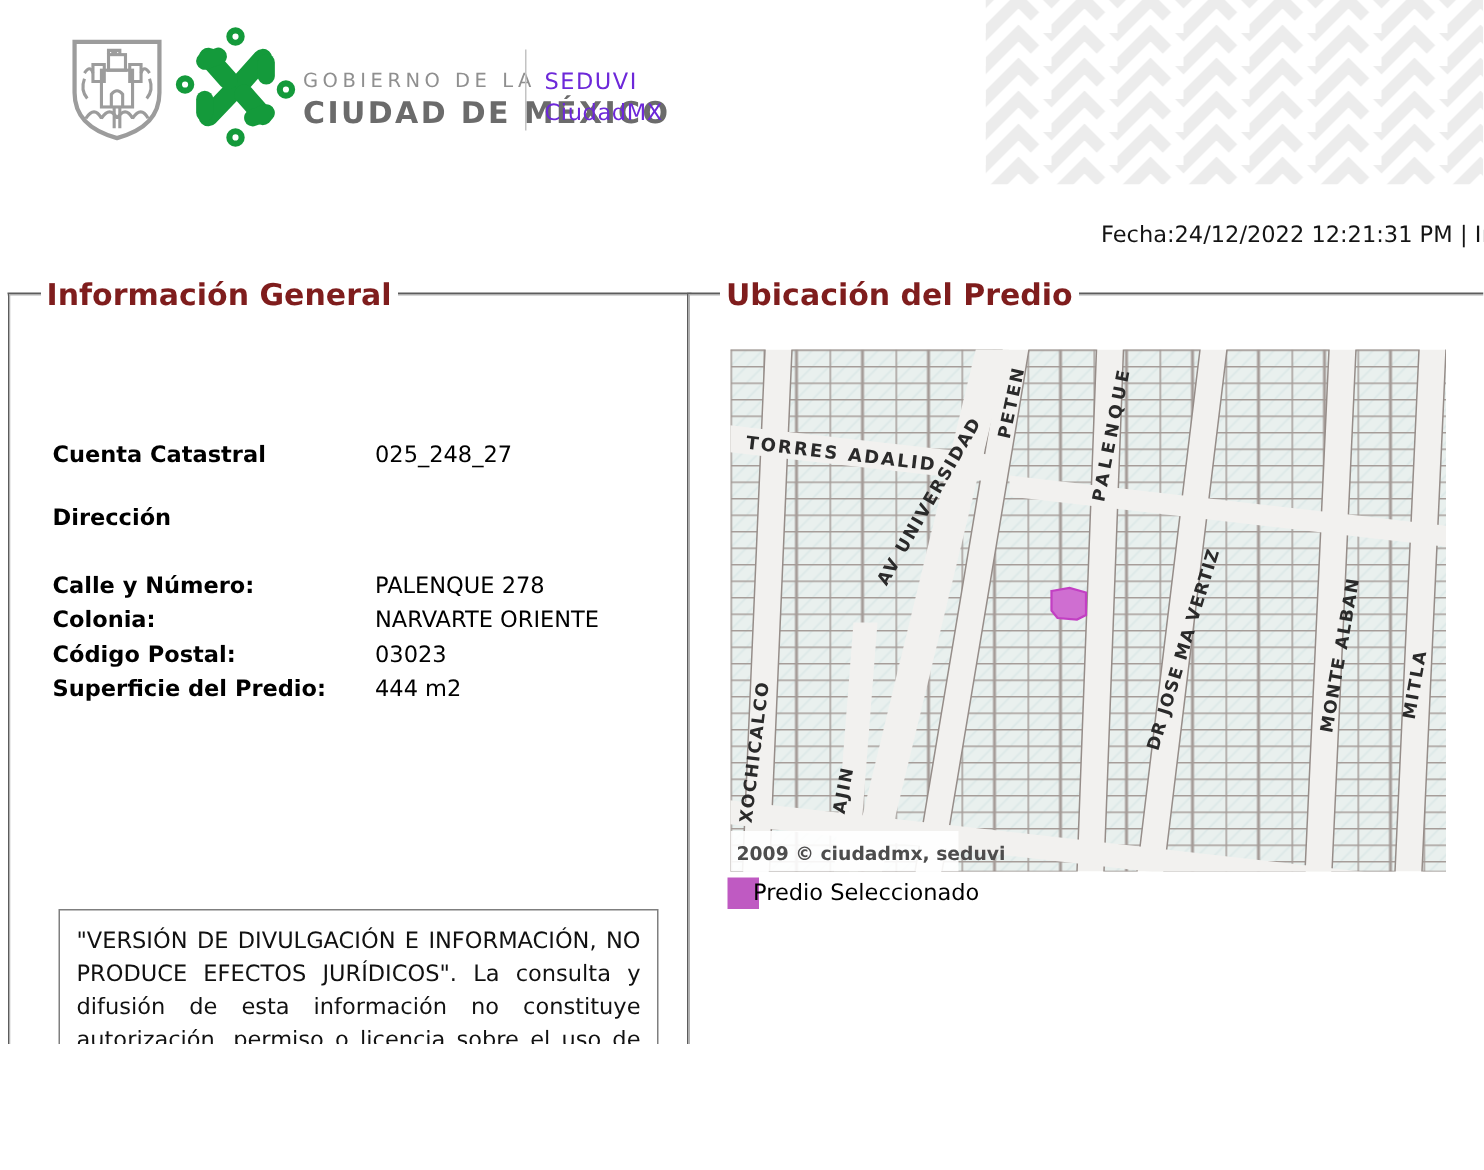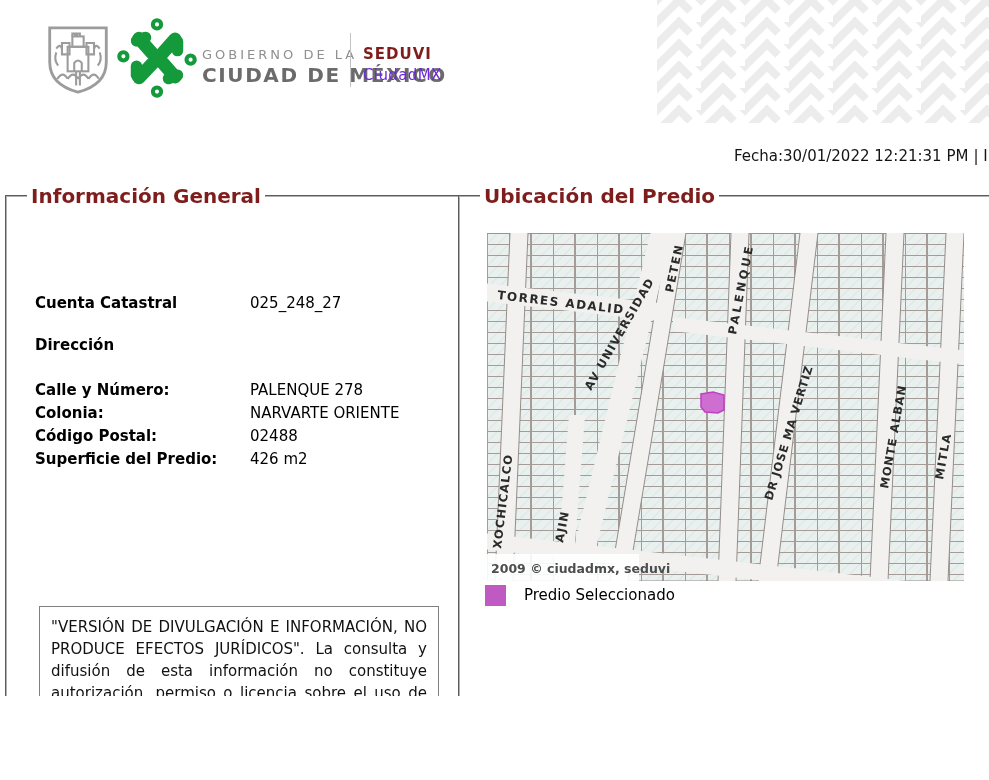--- a/index.html
+++ b/index.html
@@ -6,40 +6,40 @@
   .page{position:relative;width:989px;height:696px;background:#ffffff;overflow:hidden;
         font-family:"DejaVu Sans","Liberation Sans",sans-serif;color:#111;}
   
   .hdr-shield{position:absolute;left:45px;top:24px;width:66px;height:72px;}
   .hdr-cdmx{position:absolute;left:116px;top:16px;width:82px;height:84px;}
   .hdr-org{position:absolute;left:202px;top:44px;line-height:21px;white-space:nowrap;}
   .hdr-org .l1{font-size:13px;letter-spacing:3px;color:#8f8f8f;}
   .hdr-org .l2{font-size:20px;letter-spacing:1.6px;color:#6b6b6b;font-weight:bold;}
   .hdr-div{position:absolute;left:350px;top:33px;width:1px;height:54px;background:#c3c3c3;}
   .hdr-brand{position:absolute;left:363px;top:44px;line-height:21px;white-space:nowrap;}
-  .hdr-brand .b1{font-size:15px;font-weight:bold;letter-spacing:1px;color:#7f1d1d;}
+  .hdr-brand .b1{font-size:15px;font-weight:normal;letter-spacing:1px;color:#6d28d9;}
   .hdr-brand .b2{font-size:15px;letter-spacing:.4px;color:#6d28d9;}
   .hdr-pattern{position:absolute;left:657px;top:0;width:332px;height:123px;}
   
   .date-line{position:absolute;left:734px;top:147px;white-space:nowrap;font-size:15px;color:#141414;}
   .date-line .print{margin-left:5px;}
   
   fieldset{position:absolute;margin:0;border:2px groove #b0b0b0;background:#fff;}
   fieldset legend{font-size:20px;font-weight:bold;color:#7f1d1d;margin-left:8px;padding:0 4px;}
   #fs-info{left:5px;top:184px;width:428px;height:585px;}
   #fs-map{left:458px;top:184px;width:523px;height:585px;}
   .fs-inner{position:relative;width:100%;height:100%;}
   .lbl{position:absolute;left:16px;font-size:15px;font-weight:bold;color:#000;white-space:nowrap;}
   .val{position:absolute;left:207px;font-size:15px;color:#000;white-space:nowrap;margin-left:24px;}
   .disclaimer{position:absolute;left:20px;top:392px;width:376px;border:1px solid #7f7f7f;
               padding:9px 11px;font-size:15px;line-height:22px;text-align:justify;color:#111;}
   
   .map-wrap{position:absolute;left:15px;top:19px;width:477px;height:348px;}
   .legend-swatch{position:absolute;left:13px;top:371px;width:21px;height:21px;background:#bf5ac2;}
-  .legend-label{position:absolute;left:52px;top:372px;font-size:15px;color:#000;}
+  .legend-label{position:absolute;left:30px;top:372px;font-size:15px;color:#000;}
   .map-note{position:absolute;left:15px;top:464px;width:490px;font-size:15px;line-height:22px;
             text-align:justify;color:#111;}
   .street-label{font-size:11.5px;font-weight:bold;fill:#2a2a2a;letter-spacing:1.2px;
                 font-family:"DejaVu Sans","Liberation Sans",sans-serif;}
   .wm-text{font-size:12.5px;font-weight:bold;fill:#4d4d4d;
            font-family:"DejaVu Sans","Liberation Sans",sans-serif;}
 </style>
 </head>
 <body>
 
@@ -111,42 +111,42 @@
           <line x1="11" y1="-11" x2="33" y2="11"></line>
           <line x1="11" y1="11" x2="33" y2="33"></line>
           <line x1="33" y1="-11" x2="55" y2="11"></line>
         </g>
       </pattern>
     </defs>
     <rect width="332" height="123" fill="url(#hb)"></rect>
   </svg>
 
   <div class="date-line">
-    <span>Fecha:30/01/2022 12:21:31 PM</span><span class="print">| Im</span>
+    <span>Fecha:24/12/2022 12:21:31 PM</span><span class="print">| Im</span>
   </div>
 
   <fieldset id="fs-info">
     <legend>Información General</legend>
     <div class="fs-inner">
       <div class="lbl" style="top:80px">Cuenta Catastral</div>
       <div class="val" style="top:80px">025_248_27</div>
 
       <div class="lbl" style="top:122px">Dirección</div>
 
       <div class="lbl" style="top:167px">Calle y Número:</div>
       <div class="val" style="top:167px">PALENQUE 278</div>
 
       <div class="lbl" style="top:190px">Colonia:</div>
       <div class="val" style="top:190px">NARVARTE ORIENTE</div>
 
       <div class="lbl" style="top:213px">Código Postal:</div>
-      <div class="val" style="top:213px">02488</div>
+      <div class="val" style="top:213px">03023</div>
 
       <div class="lbl" style="top:236px">Superficie del Predio:</div>
-      <div class="val" style="top:236px">426 m2</div>
+      <div class="val" style="top:236px">444 m2</div>
 
       <div class="disclaimer">"VERSIÓN DE DIVULGACIÓN E INFORMACIÓN, NO PRODUCE EFECTOS JURÍDICOS". La consulta y difusión de esta información no constituye autorización, permiso o licencia sobre el uso de suelo. Para contar con un documento de carácter oficial es necesario solicitar a la autoridad competente, la expedición del Certificado correspondiente.</div>
     </div>
   </fieldset>
 
   <fieldset id="fs-map">
     <legend>Ubicación del Predio</legend>
     <div class="fs-inner">
 
       <div class="map-wrap">

